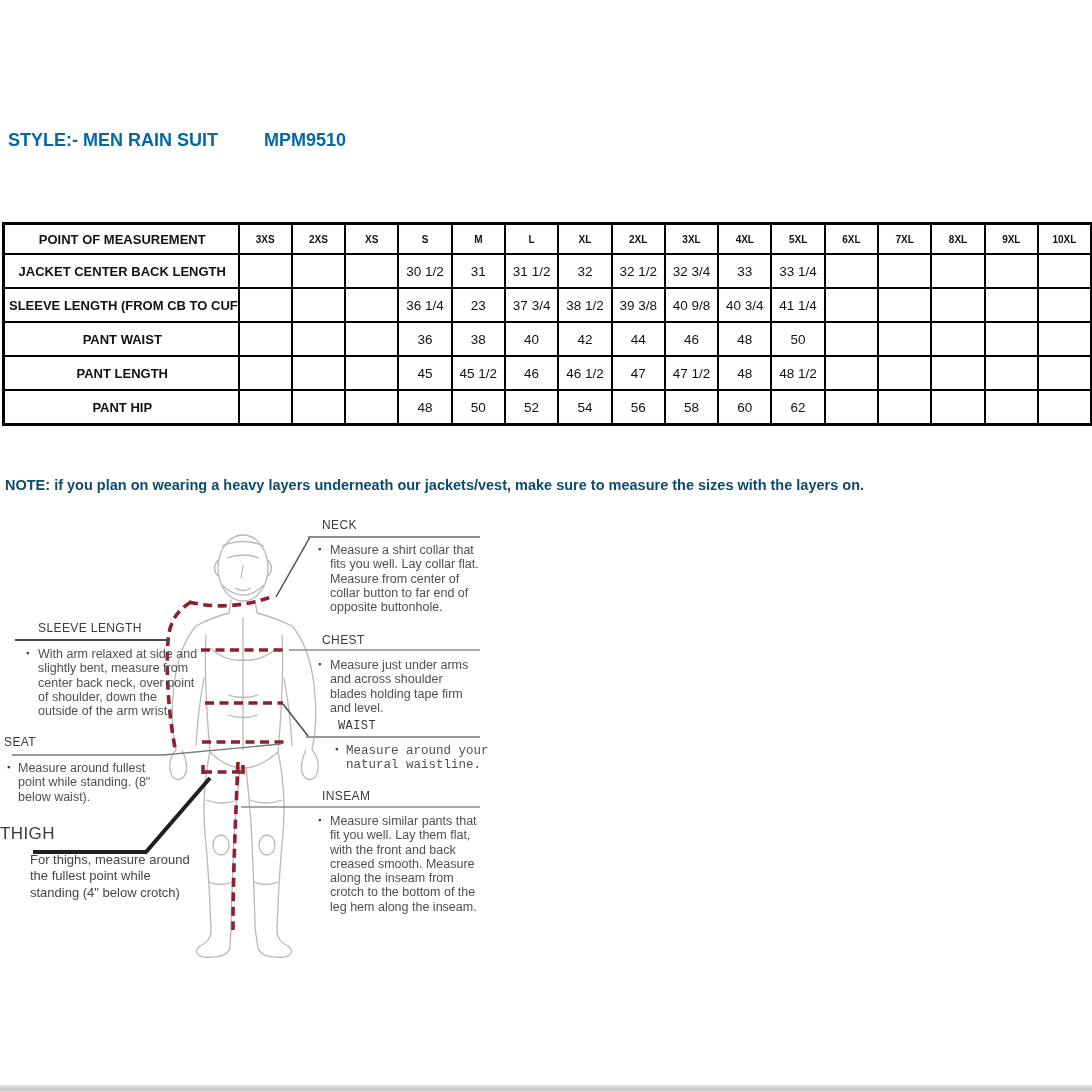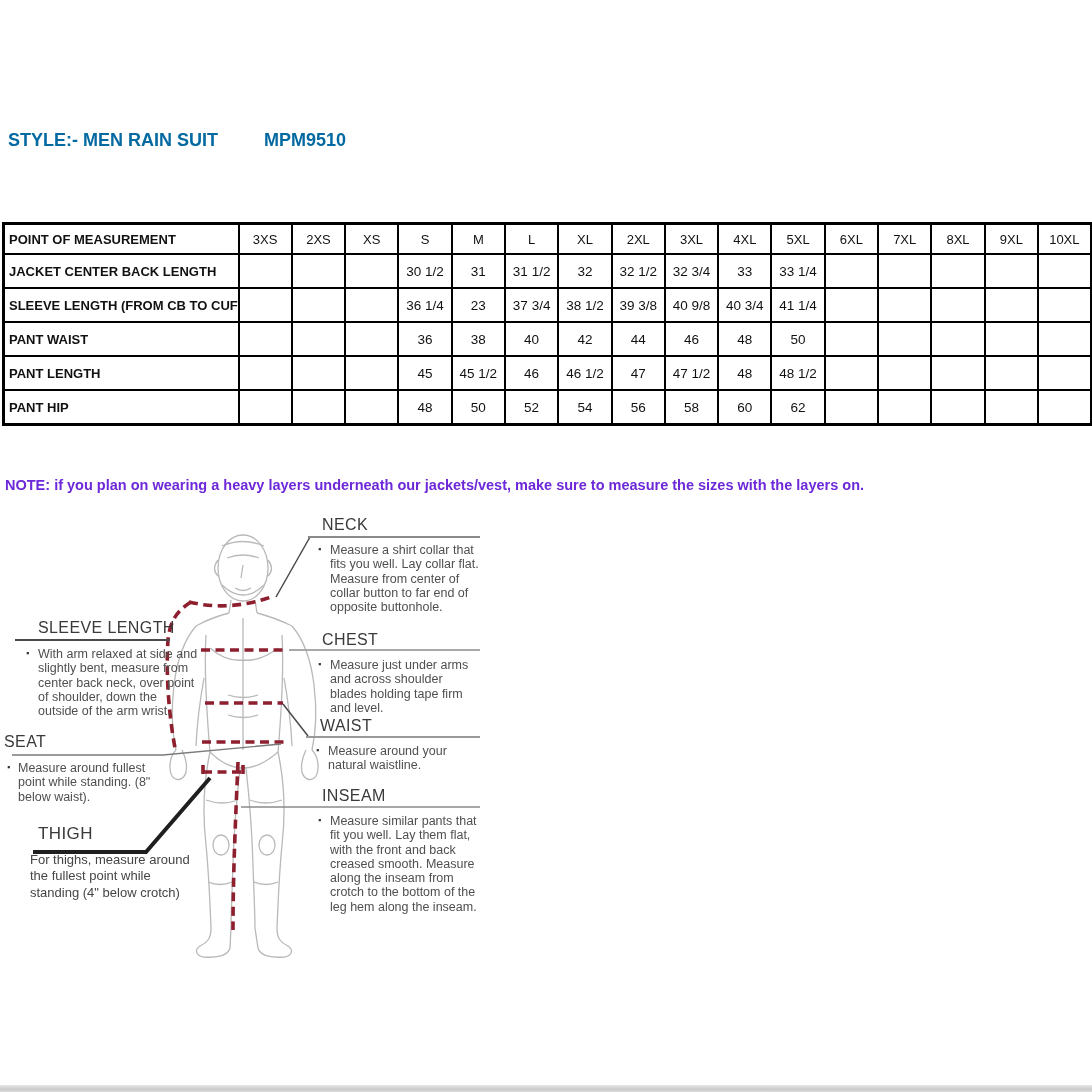--- a/index.html
+++ b/index.html
@@ -9,56 +9,56 @@
   
   .title-row{position:absolute;left:8px;top:130px;display:flex;gap:46px;
              font-weight:bold;font-size:18px;color:#0369a1;}
 
   
   .size-table-wrap{position:absolute;left:2px;top:222px;width:1088px;}
   table.size-table{border-collapse:collapse;table-layout:fixed;width:100%;
                    border:3px solid #000;}
   table.size-table th,table.size-table td{border:2px solid #000;text-align:center;
                    font-size:13.5px;padding:0 2px;overflow:hidden;white-space:nowrap;}
-  table.size-table th{height:28px;font-weight:normal;font-size:13px;}
+  table.size-table th{height:28px;font-weight:bold;font-size:10px;}
   table.size-table td{height:32px;font-weight:normal;}
-  table.size-table .lbl{text-align:left;font-weight:bold;padding-left:4px;font-size:13px;margin-left:8px;}
+  table.size-table .lbl{text-align:center;font-weight:bold;padding-left:4px;font-size:13px;margin-left:8px;}
 
   
-  .note{position:absolute;left:5px;top:477px;font-weight:bold;font-size:14.5px;color:#6d28d9;}
+  .note{position:absolute;left:5px;top:477px;font-weight:bold;font-size:14.5px;color:#0c4a6e;}
 
   
   .diagram{position:absolute;left:0;top:510px;width:520px;height:470px;}
   .diagram svg{position:absolute;left:0;top:0;}
   .dg-block{position:absolute;}
-  .dg-head{font-size:16px;letter-spacing:.4px;color:#3a3a3a;height:20px;line-height:20px;}
+  .dg-head{font-size:12px;letter-spacing:.4px;color:#3a3a3a;height:20px;line-height:20px;}
   .dg-text{position:relative;margin:8px 0 0 0;font-size:12.5px;line-height:1.14;
            color:#4f4f4f;padding-left:0;}
   .bullet{position:absolute;font-size:9px;color:#333;top:1px;}
 
   .blk-neck{left:306px;top:5px;width:176px;}
   .blk-chest{left:306px;top:120px;width:176px;}
-  .blk-waist{left:304px;top:206px;width:176px;}
+  .blk-waist{left:322px;top:206px;width:176px;font-family:Liberation Mono, monospace;}
   .blk-inseam{left:306px;top:276px;width:178px;}
   .blk-neck .dg-head,.blk-chest .dg-head,.blk-waist .dg-head,.blk-inseam .dg-head{margin-left:16px;}
   .blk-neck .dg-text,.blk-chest .dg-text,.blk-waist .dg-text,.blk-inseam .dg-text{padding-left:24px;}
   .blk-neck .bullet,.blk-chest .bullet,.blk-waist .bullet,.blk-inseam .bullet{left:12px;}
 
   .blk-sleeve{left:0;top:108px;width:182px;margin-left:16px;}
   .blk-sleeve .dg-head{margin-left:22px;}
   .blk-sleeve .dg-text{padding-left:22px;margin-top:9px;}
   .blk-sleeve .bullet{left:10px;}
 
   .blk-seat{left:0;top:222px;width:170px;}
   .blk-seat .dg-head{margin-left:4px;}
   .blk-seat .dg-text{padding-left:18px;margin-top:9px;}
   .blk-seat .bullet{left:7px;}
 
   .blk-thigh{left:0;top:314px;width:190px;}
-  .blk-thigh .dg-head{margin-left:38px;font-size:17px;}
+  .blk-thigh .dg-head{font-size:17px;}
   .blk-thigh .dg-text{padding-left:30px;font-size:13px;color:#454545;line-height:1.25;}
 
   .bottom-strip{position:absolute;left:0;bottom:0;width:100%;height:7px;
                 background:linear-gradient(#e8e8e8,#c9c9c9 60%,#dcdcdc);}
 </style>
 </head>
 <body>
 
 <div class="page">
 

